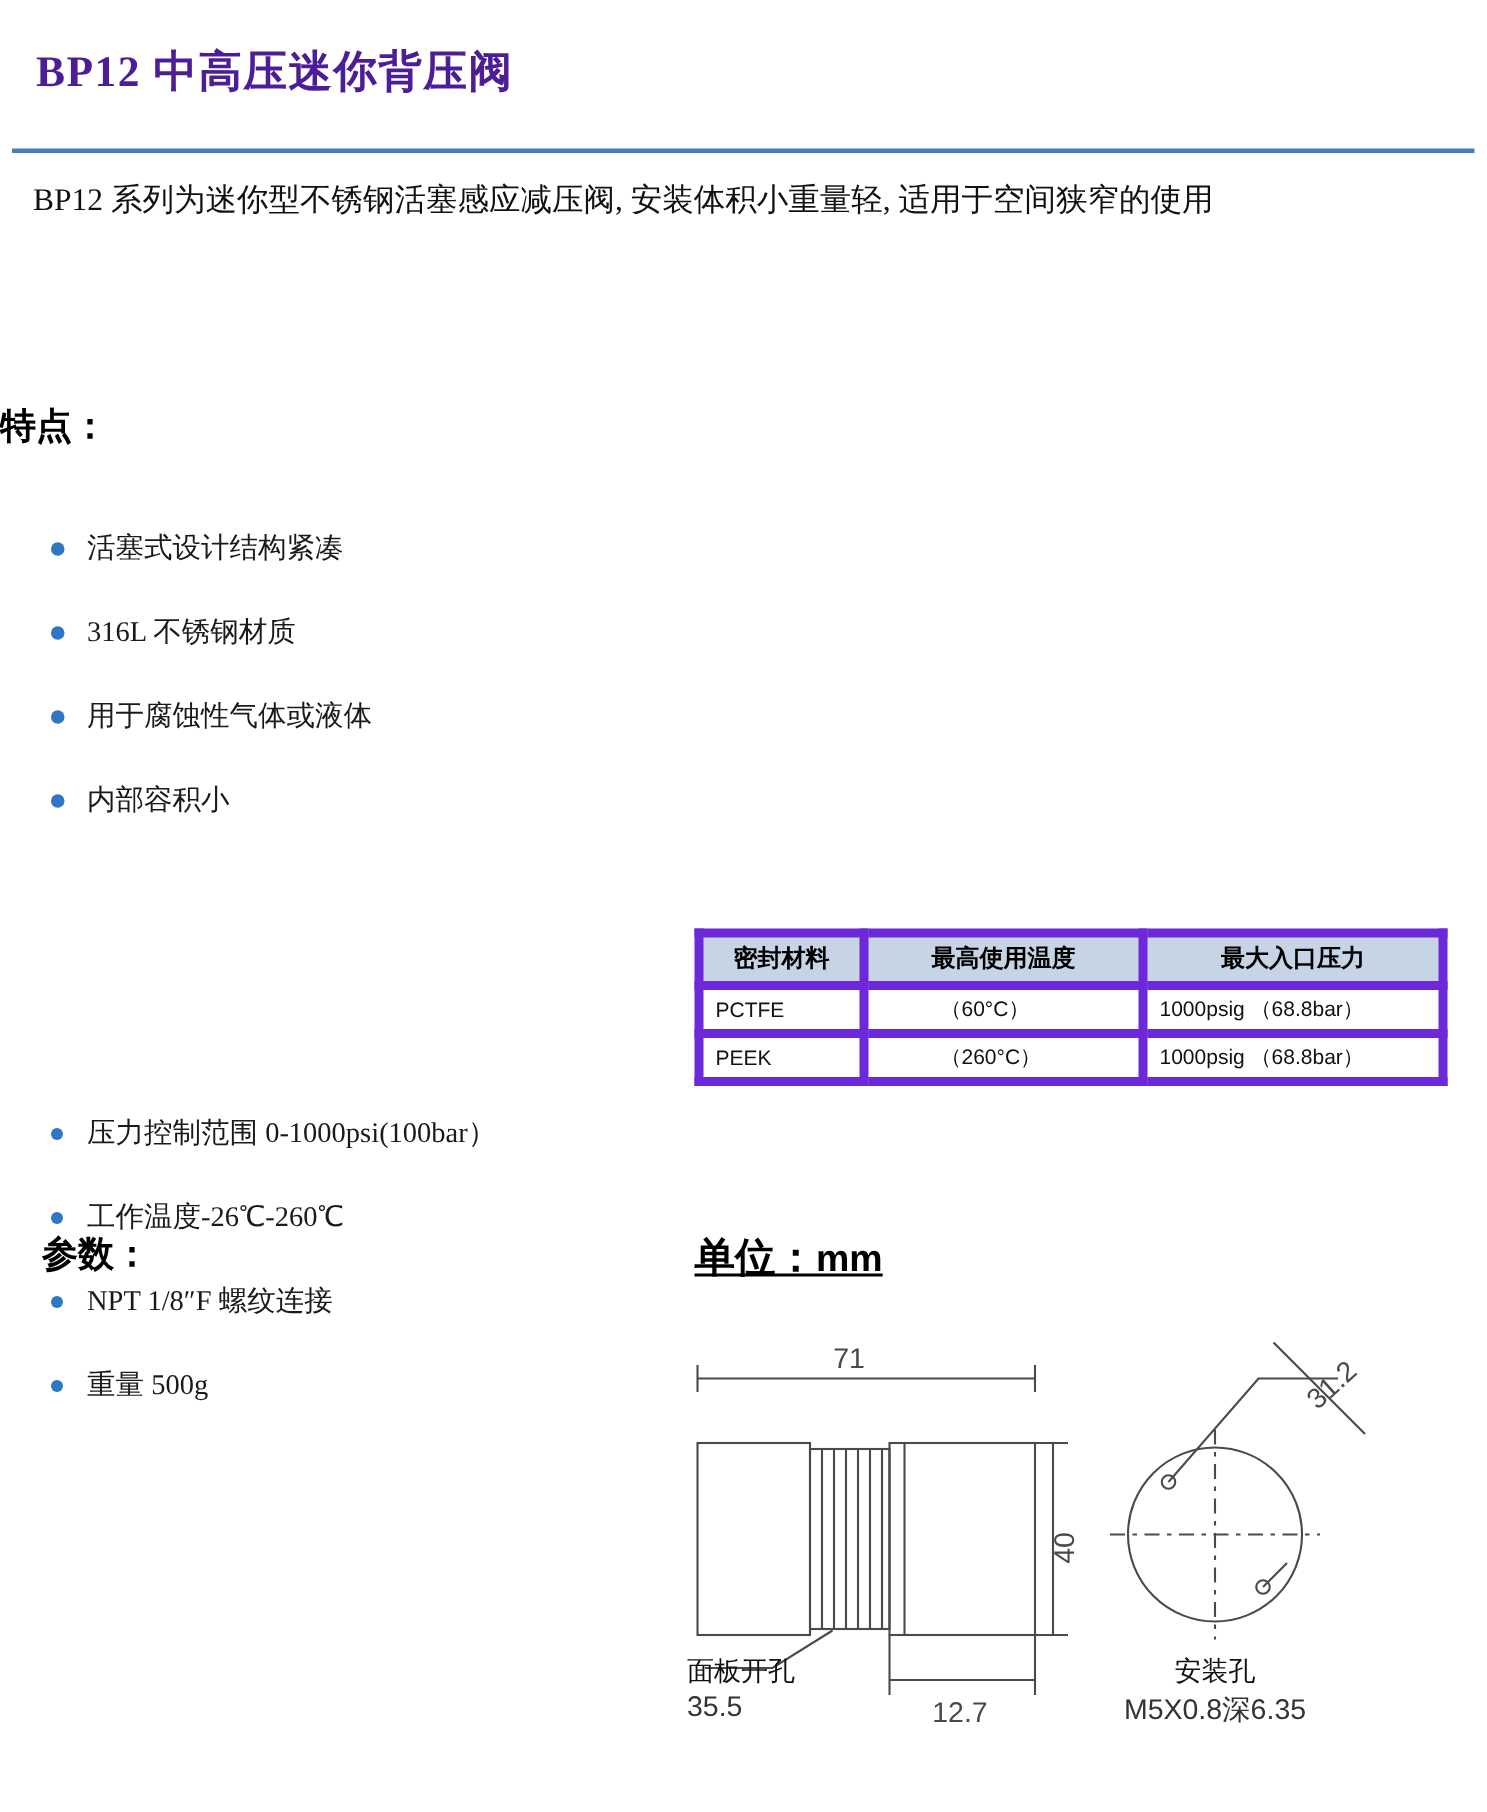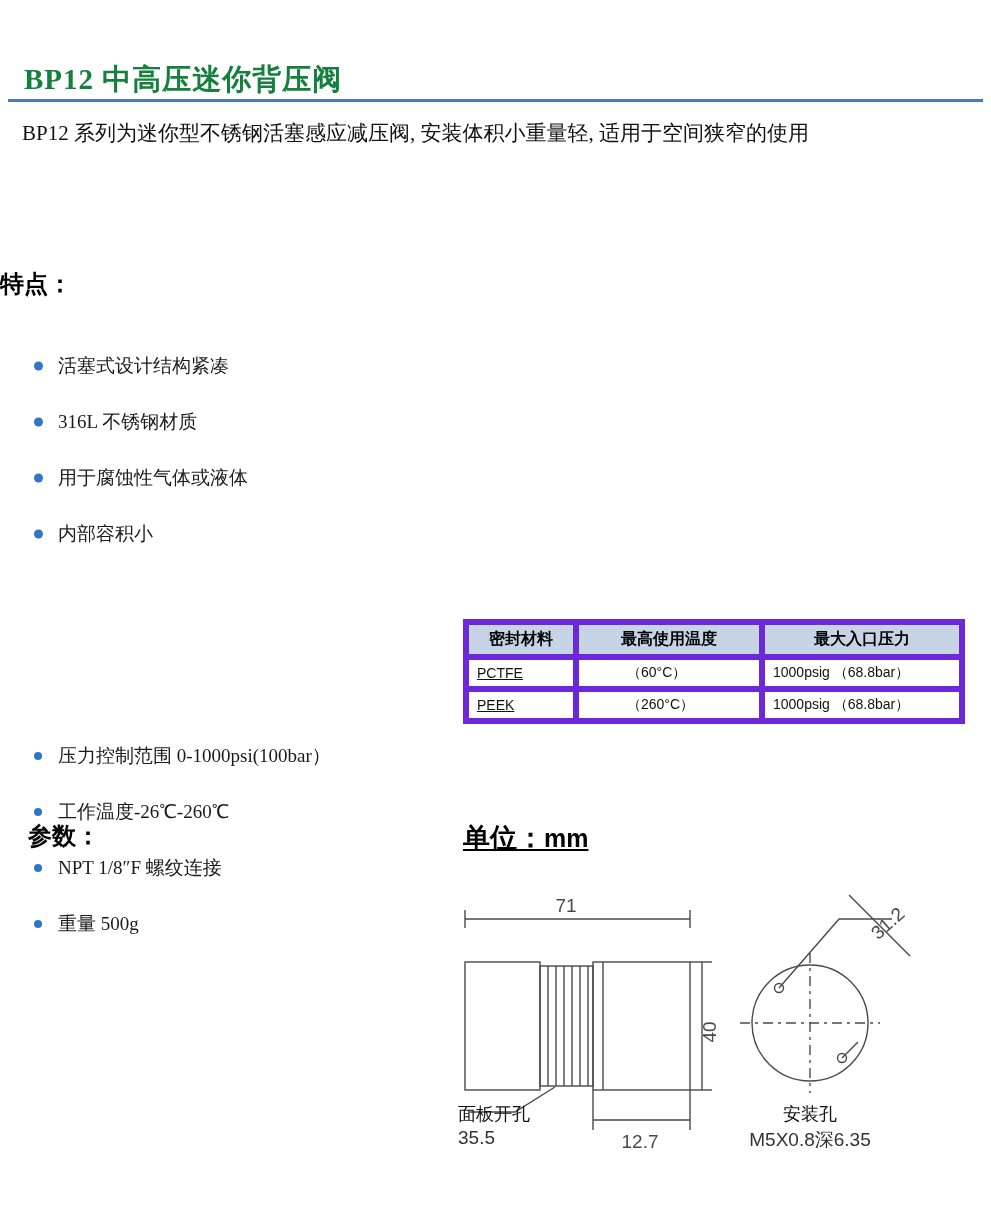--- a/index.html
+++ b/index.html
@@ -19,25 +19,25 @@
   .page {
     position: relative;
     width: 991px;
     height: 1208px;
   }
 
   
   .title {
     position: absolute;
     left: 24px;
-    top: 60px;
+    top: 28px;
     font-family: "Liberation Serif", serif;
     font-size: 29px;
     font-weight: bold;
-    color: #15803d;
+    color: #4c1d95;
     letter-spacing: 1px;
   }
   .title-rule {
     position: absolute;
     left: 8px;
     top: 99px;
     width: 975px;
     height: 3px;
     background: #4a7cb5;
   }
@@ -132,21 +132,21 @@
     font-size: 16px;
     text-align: center;
     font-family: "Liberation Serif", serif;
   }
   .spec-table tbody td {
     background: #ffffff;
     font-family: "Liberation Sans", sans-serif;
     font-size: 14px;
     color: #111;
   }
-  .spec-table tbody td:nth-child(1) { width: 88px; text-decoration: underline; }
+  .spec-table tbody td:nth-child(1) { width: 88px; }
   .spec-table tbody td:nth-child(2) { width: 124px; padding-left: 48px; }
   .spec-table tbody td:nth-child(3) { width: 178px; }
 
   
   .units-label {
     position: absolute;
     left: 463px;
     top: 820px;
     font-size: 27px;
     font-weight: bold;

